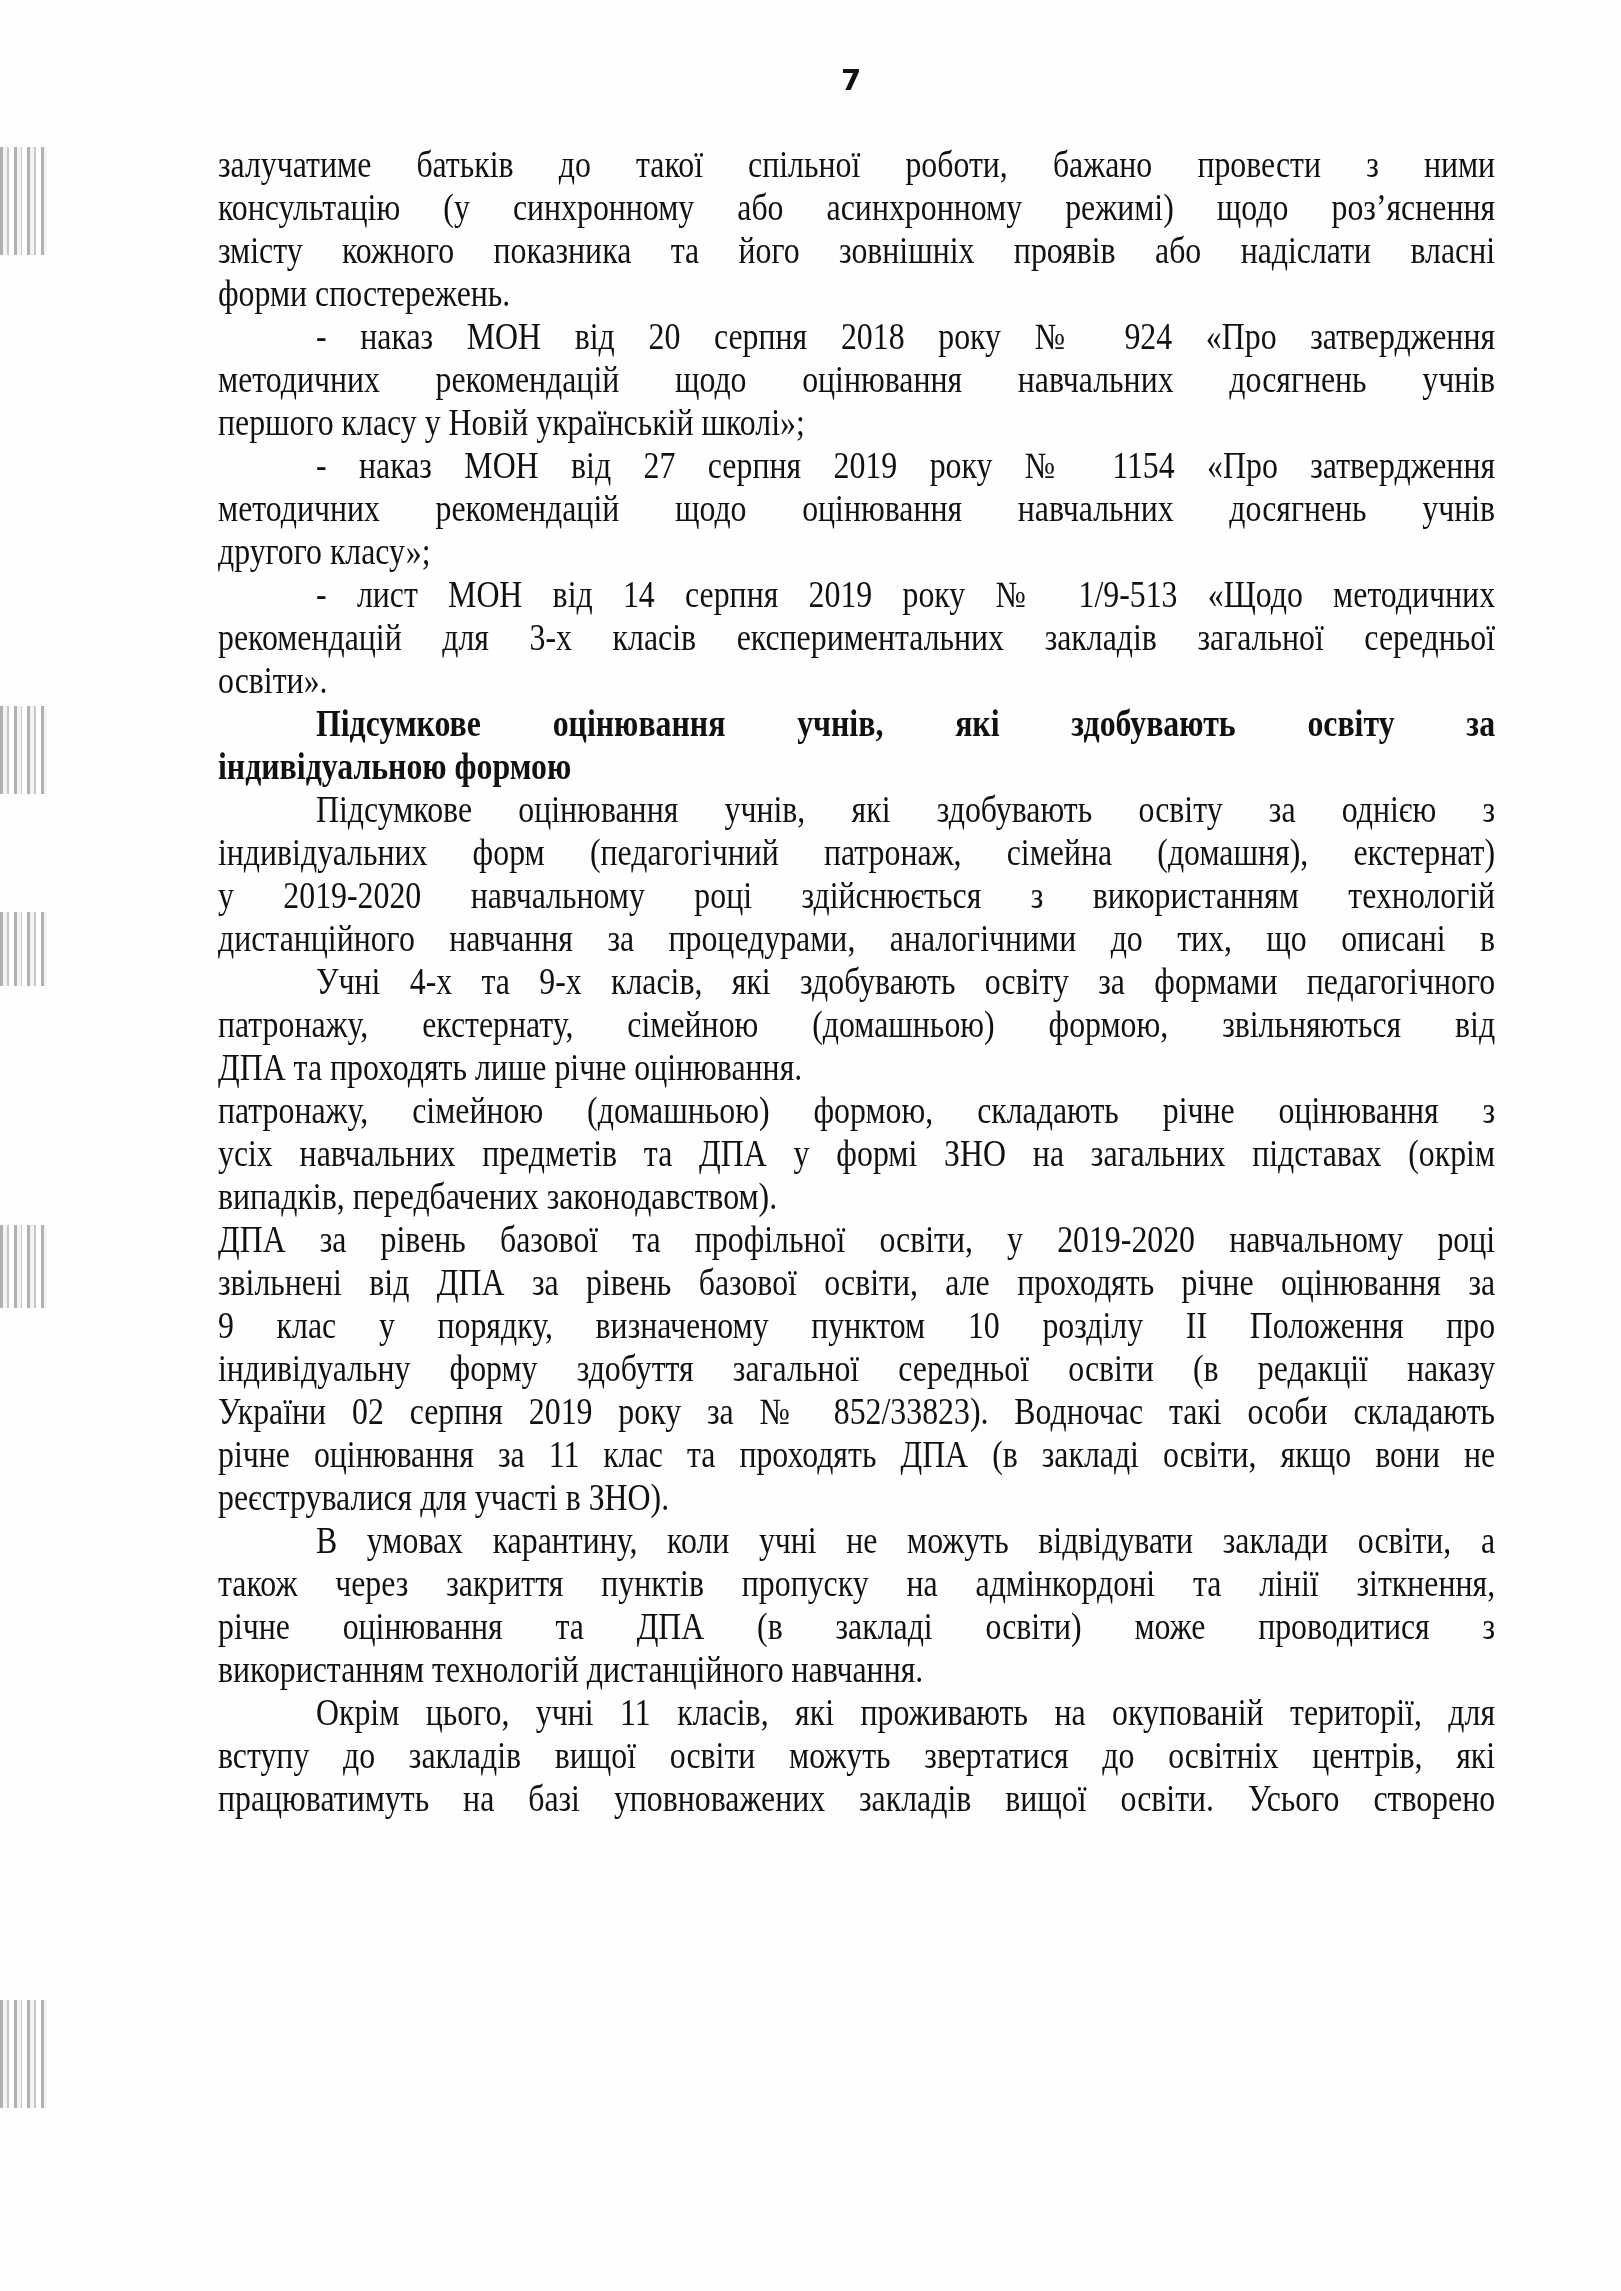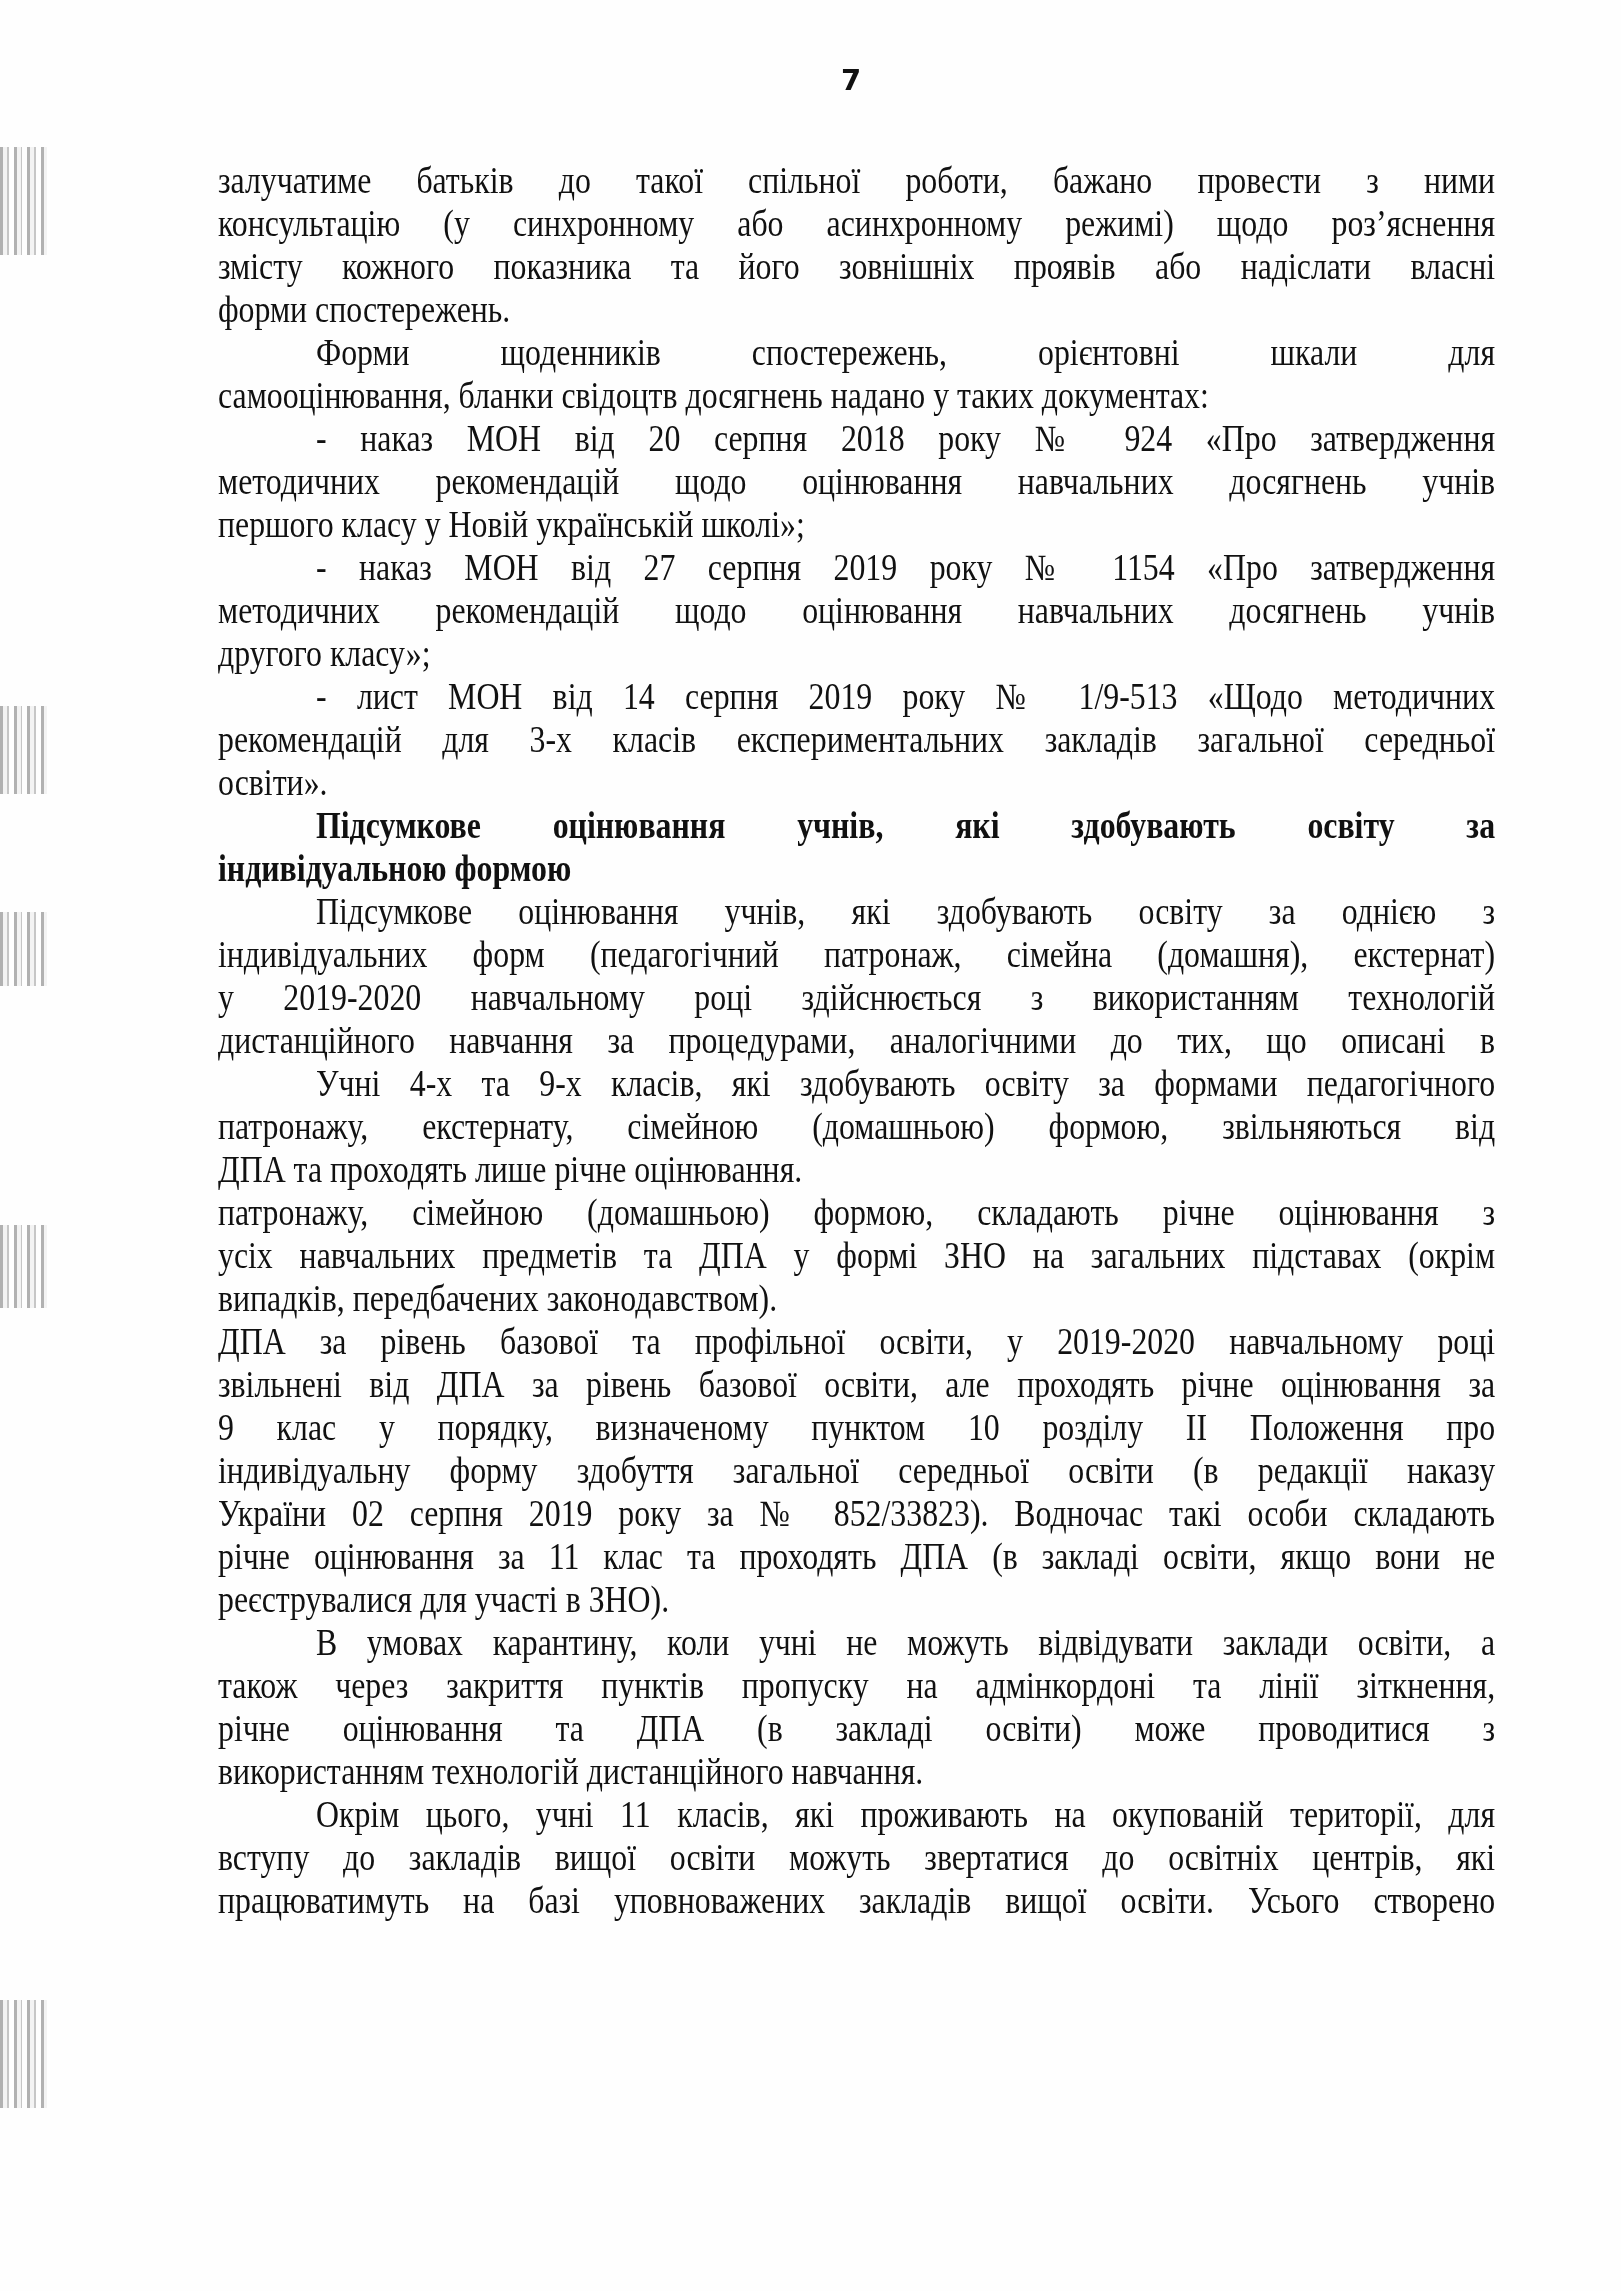--- a/index.html
+++ b/index.html
@@ -2,21 +2,21 @@
 <html><head>
 <meta charset="utf-8">
 <style>
   html, body { margin: 0; padding: 0; background: #ffffff; }
   body { width: 1621px; height: 2292px; position: relative; overflow: hidden; }
   .page { position: absolute; left: 0; top: 0; width: 1621px; height: 2292px; background: #fefefe; }
   .page-number {
     position: absolute; left: 841px; top: 63px;
     font-family: "DejaVu Sans", sans-serif; font-weight: bold; font-size: 29px; color: #111;
   }
-  .body-text { position: absolute; left: 218px; top: 143px; width: 1277px; margin-top: 16px; }
+  .body-text { position: absolute; left: 218px; top: 143px; width: 1277px; }
   .line {
     height: 43px; line-height: 43px; white-space: nowrap;
     font-family: "Liberation Serif", serif; font-size: 37px; color: #111;
     position: relative;
   }
   .line .t {
     display: inline-block; transform-origin: 0 50%;
   }
   .line.full .t { width: 100%; text-align: justify; text-align-last: justify; }
   .line.indent { padding-left: 98px; }
@@ -36,24 +36,20 @@
   <div class="artifact" style="top:2000px;height:108px;"></div>
 
   <div class="page-number">7</div>
 
   <div class="body-text" id="body-text">
       <div>
         <div class="line full"><span class="t" style="width: 1485px; text-align: justify; text-align-last: justify; transform: scaleX(0.86);">залучатиме батьків до такої спільної роботи, бажано провести з ними</span></div>
         <div class="line full"><span class="t" style="width: 1485px; text-align: justify; text-align-last: justify; transform: scaleX(0.86);">консультацію (у синхронному або асинхронному режимі) щодо роз’яснення</span></div>
         <div class="line full"><span class="t" style="width: 1485px; text-align: justify; text-align-last: justify; transform: scaleX(0.86);">змісту кожного показника та його зовнішніх проявів або надіслати власні</span></div>
         <div class="line"><span class="t" style="transform: scaleX(0.86);">форми спостережень.</span></div>
-      </div>
-      <div>
-        <div class="line full indent"><span class="t" style="width: 1371px; text-align: justify; text-align-last: justify; transform: scaleX(0.86);">Форми щоденників спостережень, орієнтовні шкали для</span></div>
-        <div class="line"><span class="t" style="transform: scaleX(0.86);">самооцінювання, бланки свідоцтв досягнень надано у таких документах:</span></div>
       </div>
       <div>
         <div class="line full indent"><span class="t" style="width: 1371px; text-align: justify; text-align-last: justify; transform: scaleX(0.86);">- наказ МОН від 20 серпня 2018 року № 924 «Про затвердження</span></div>
         <div class="line full"><span class="t" style="width: 1485px; text-align: justify; text-align-last: justify; transform: scaleX(0.86);">методичних рекомендацій щодо оцінювання навчальних досягнень учнів</span></div>
         <div class="line"><span class="t" style="transform: scaleX(0.86);">першого класу у Новій українській школі»;</span></div>
       </div>
       <div>
         <div class="line full indent"><span class="t" style="width: 1371px; text-align: justify; text-align-last: justify; transform: scaleX(0.86);">- наказ МОН від 27 серпня 2019 року № 1154 «Про затвердження</span></div>
         <div class="line full"><span class="t" style="width: 1485px; text-align: justify; text-align-last: justify; transform: scaleX(0.86);">методичних рекомендацій щодо оцінювання навчальних досягнень учнів</span></div>
         <div class="line"><span class="t" style="transform: scaleX(0.86);">другого класу»;</span></div>

